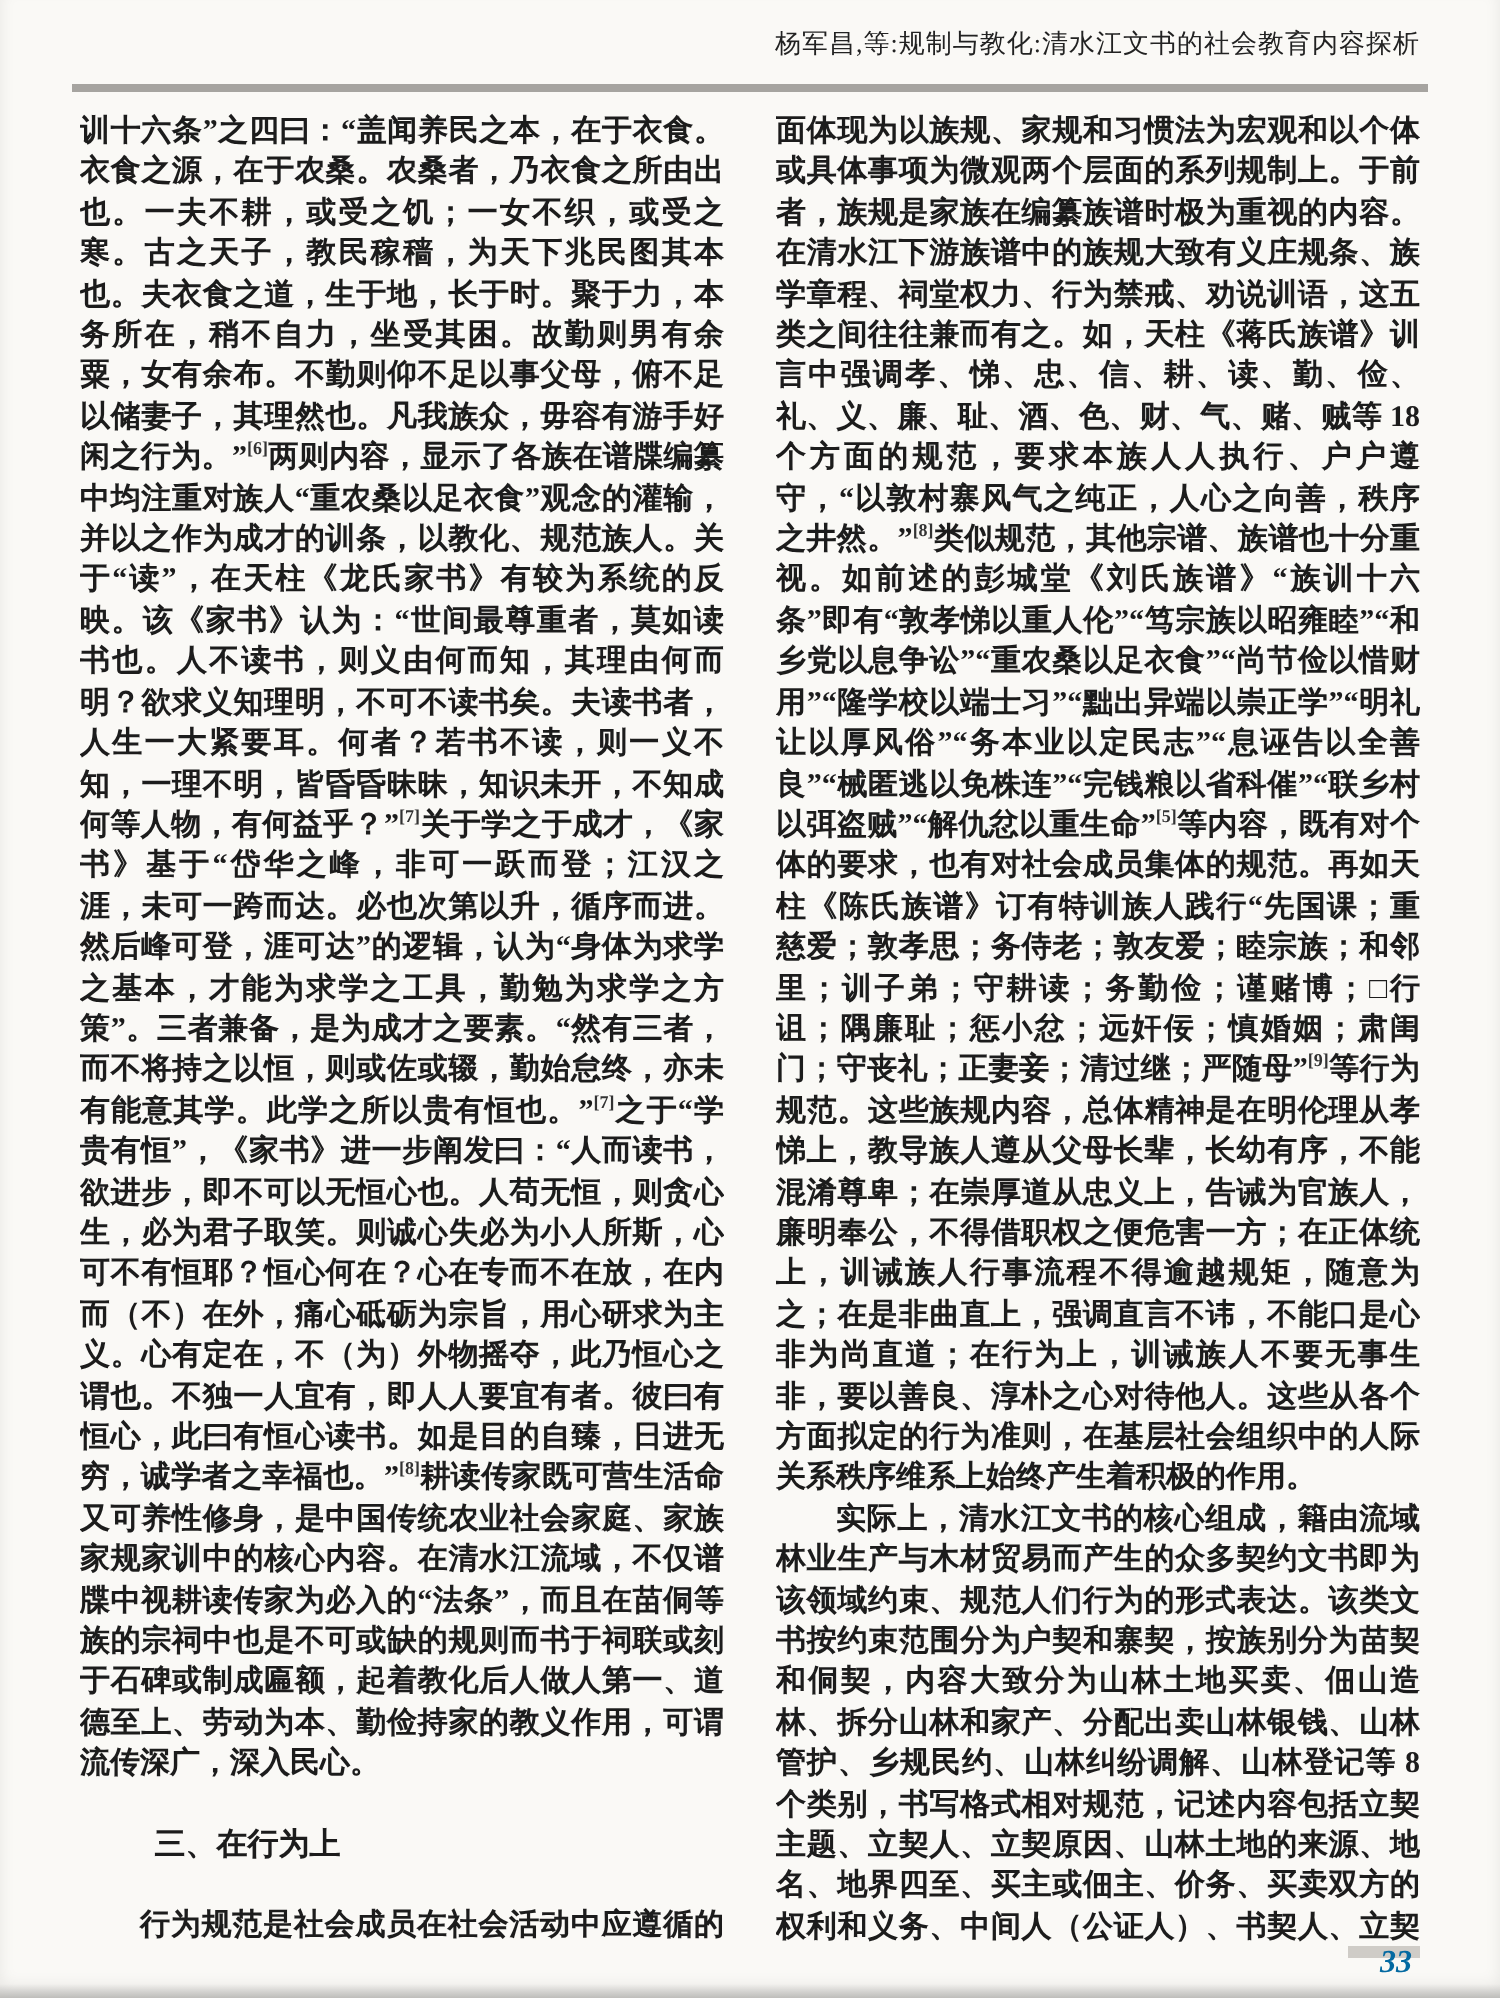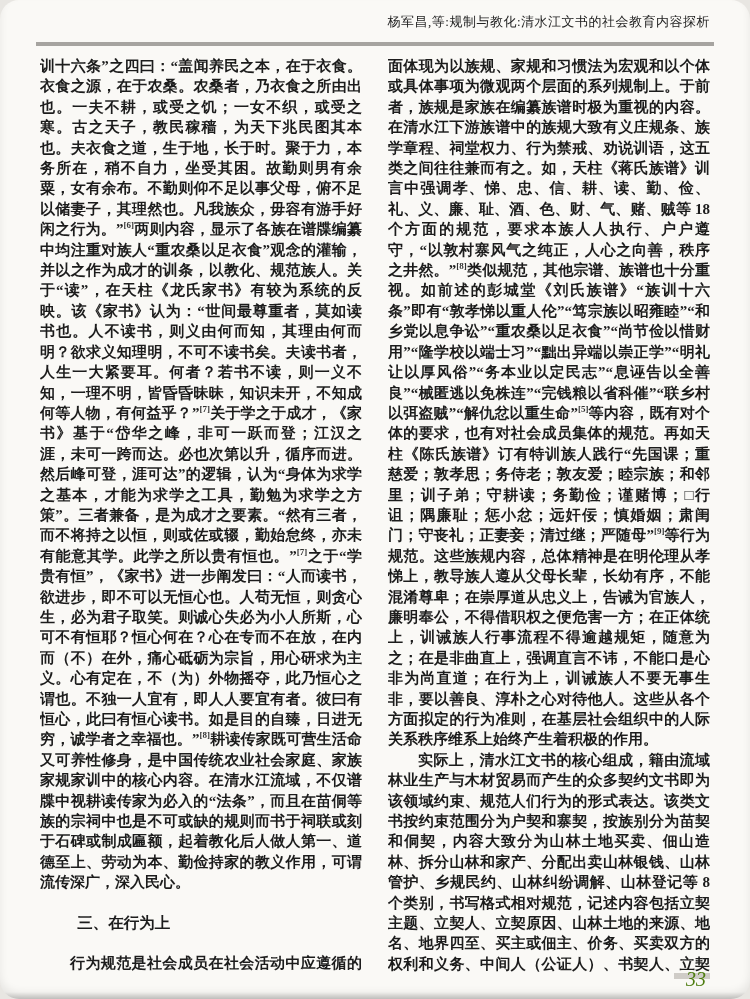--- a/index.html
+++ b/index.html
@@ -5,21 +5,20 @@
   html,body{margin:0;padding:0;background:#e8e6e2;}
   .page{
     position:relative;
     width:750px;height:999px;
     margin:0 auto;
     background:#faf9f6;
     font-family:"Liberation Serif","DejaVu Serif",serif;
     color:#1c1c1c;
     overflow:hidden;
     box-shadow:inset 0 -6px 8px rgba(0,0,0,0.08);
-    border-radius:19px;
   }
   .running-header{
     position:absolute;top:13px;left:40px;right:40px;
     text-align:right;
     font-size:13px;letter-spacing:0.5px;color:#222;
     white-space:nowrap;
   }
   .header-rule{
     position:absolute;top:42px;left:36px;right:36px;height:4px;
     background:#a6a4a0;
@@ -45,22 +44,22 @@
   sup.ref{
     font-size:9px;line-height:0;color:#333;
     vertical-align:super;letter-spacing:0;
   }
   .footer-bar{
     position:absolute;bottom:20px;right:40px;
     width:36px;height:6px;background:#cfccc7;
   }
   .footer-page{
     position:absolute;bottom:8px;right:44px;
-    font-size:20px;font-weight:normal;font-style:italic;
-    color:#4d7c0f;
+    font-size:16px;font-weight:bold;font-style:italic;
+    color:#0369a1;
   }
   .scan-edge{
     position:absolute;left:0;right:0;bottom:0;height:7px;
     background:linear-gradient(to bottom,rgba(0,0,0,0),rgba(0,0,0,0.18));
   }
 </style>
 </head>
 <body>
 
 <div class="page">

